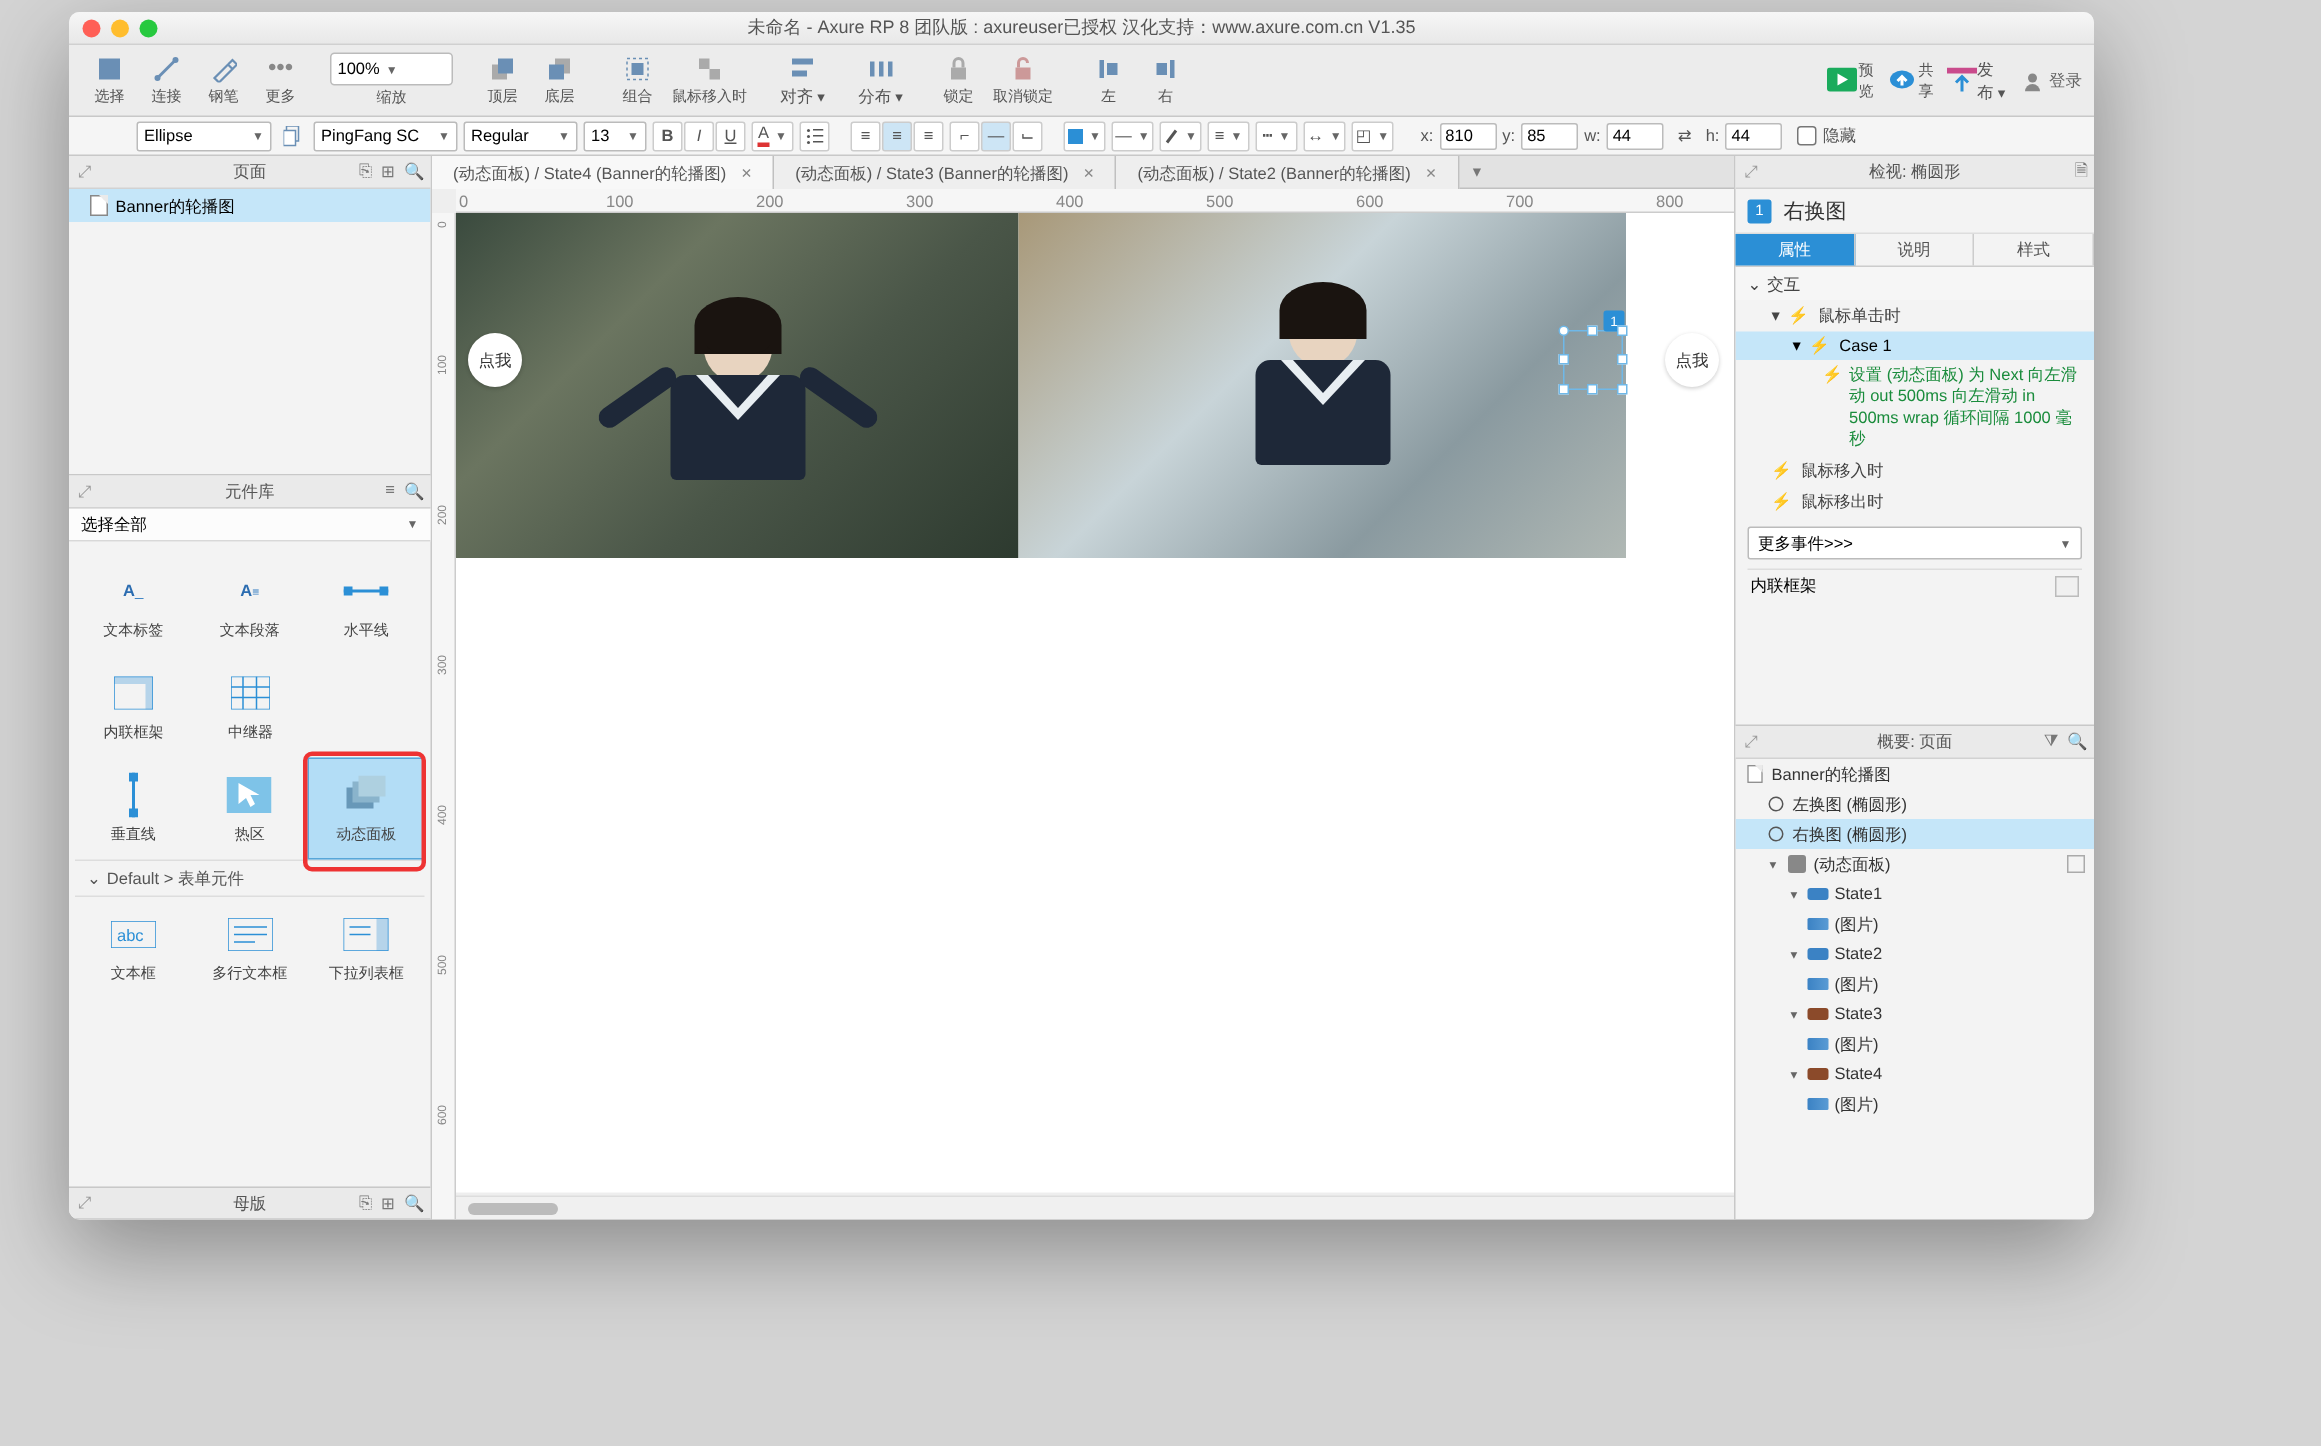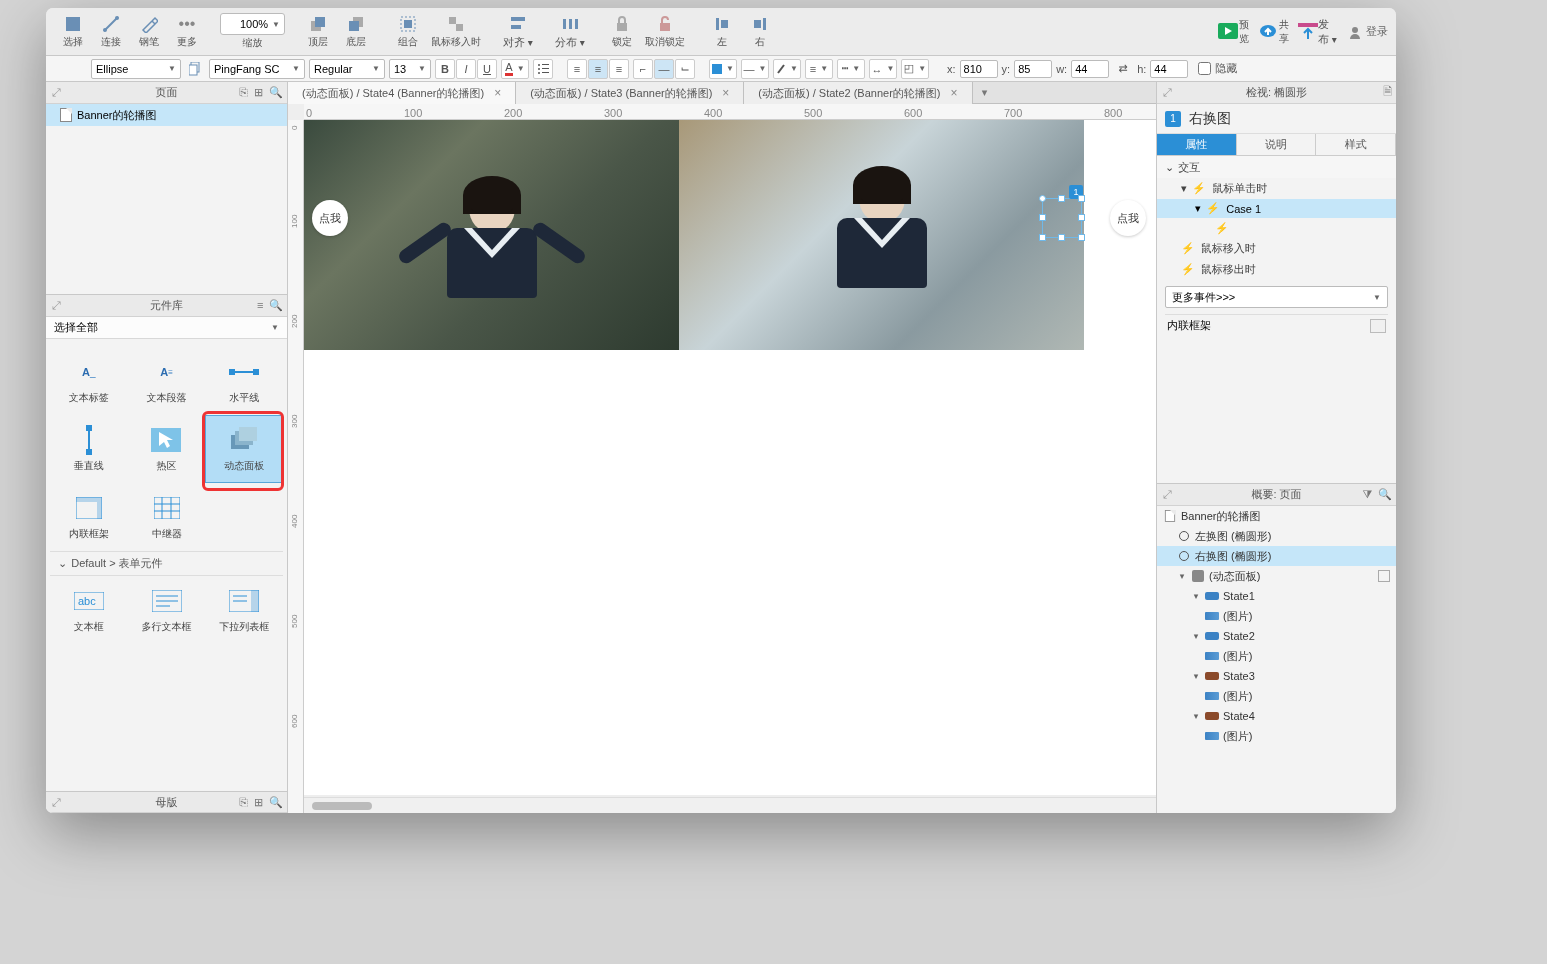--- a/index.html
+++ b/index.html
@@ -12,21 +12,21 @@
 .tl { width: 12px; height: 12px; border-radius: 50%; }
 .tl.r { background:#ff5f56; } .tl.y{background:#ffbd2e;} .tl.g{background:#27c93f;}
 .titletext { position:absolute; left:0; right:0; text-align:center; color:#555; font-size:12px; pointer-events:none;}
 
 
 .toolbar { height: 48px; background:#ececec; border-bottom:1px solid #c8c8c8; display:flex; align-items:center; padding:0 8px; }
 .tbtn { display:flex; flex-direction:column; align-items:center; justify-content:center; min-width:38px; height:44px; padding:0 4px; color:#666; cursor:pointer; }
 .tbtn .ico { width:22px; height:20px; display:flex; align-items:center; justify-content:center; font-size:16px; color:#6a8fb5;}
 .tbtn .lbl { font-size:10px; color:#555; margin-top:1px;}
 .tsep { width:14px; }
-.zoom { width:65px; height:22px; background:#fff; border:1px solid #bbb; border-radius:3px; display:flex; align-items:center; padding:0 4px; font-size:11px; justify-content:flex-end;}
+.zoom { width:82px; height:22px; background:#fff; border:1px solid #bbb; border-radius:3px; display:flex; align-items:center; padding:0 4px; font-size:11px; justify-content:flex-start;}
 .spacer { flex:1; }
 .rbtn { display:flex; flex-direction:row; align-items:center; width:40px; color:#666;}
 .rbtn .ico { width:22px;height:20px; display:flex;align-items:center;justify-content:center;}
 .rbtn .lbl{font-size:10px;color:#555;}
 .login { display:flex; align-items:center; gap:4px; color:#666; margin-left:10px; font-size:12px;}
 
 
 .fmtbar { height:26px; background:#f5f5f5; border-bottom:1px solid #c8c8c8; display:flex; align-items:center; padding:0 4px; gap:4px;}
 .combo { height:20px; background:#fff; border:1px solid #bbb; border-radius:2px; display:flex; align-items:center; padding:0 4px; font-size:11px; justify-content:space-between;}
 .caret{ font-size:8px; color:#666; margin-left:4px;}
@@ -134,20 +134,28 @@
 .placeico{position:absolute;right:6px;width:12px;height:12px;border:1px solid #aaa;}
 
 
 svg{display:block;}
 </style>
 </head>
 <body>
 
 <div class="window">
 
+  <div class="titlebar">
+    <div class="traffic">
+      <div class="tl r"></div>
+      <div class="tl y"></div>
+      <div class="tl g"></div>
+    </div>
+    <div class="titletext">未命名 - Axure RP 8 团队版 : axureuser已授权 汉化支持：www.axure.com.cn V1.35</div>
+  </div>
 
   <div class="toolbar">
     <div class="tbtn">
         <div class="ico">
           <svg width="18" height="18">
             <rect x="2" y="2" width="14" height="14" fill="#6a8fb5"></rect>
           </svg>
         </div>
         <div class="lbl">选择</div>
       </div>
@@ -457,20 +465,44 @@
                 <div class="thumb">
                   <svg width="30" height="8">
                     <line x1="0" y1="4" x2="30" y2="4" stroke="#2b8fd6" stroke-width="2"></line>
                     <rect x="0" y="1" width="6" height="6" fill="#2b8fd6"></rect>
                     <rect x="24" y="1" width="6" height="6" fill="#2b8fd6"></rect>
                   </svg>
                 </div>
                 <div class="name">水平线</div>
               </div>
           </div>
+          <div class="librow">
+            <div class="libitem">
+                <div class="thumb">
+                  <svg width="26" height="22">
+                    <rect width="26" height="22" fill="none" stroke="#2b8fd6"></rect>
+                    <rect x="0" y="0" width="26" height="5" fill="#2b8fd6" opacity=".3"></rect>
+                    <rect x="21" y="5" width="5" height="17" fill="#2b8fd6" opacity=".3"></rect>
+                  </svg>
+                </div>
+                <div class="name">内联框架</div>
+              </div>
+            <div class="libitem">
+                <div class="thumb">
+                  <svg width="26" height="22">
+                    <rect width="26" height="22" fill="none" stroke="#2b8fd6"></rect>
+                    <line x1="0" y1="7" x2="26" y2="7" stroke="#2b8fd6"></line>
+                    <line x1="0" y1="14" x2="26" y2="14" stroke="#2b8fd6"></line>
+                    <line x1="8" y1="0" x2="8" y2="22" stroke="#2b8fd6"></line>
+                    <line x1="17" y1="0" x2="17" y2="22" stroke="#2b8fd6"></line>
+                  </svg>
+                </div>
+                <div class="name">中继器</div>
+              </div>
+          </div>
           <div class="librow" style="position:relative;">
             <div class="libitem">
                 <div class="thumb">
                   <svg width="8" height="30">
                     <line x1="4" y1="0" x2="4" y2="30" stroke="#2b8fd6" stroke-width="2"></line>
                     <rect x="1" y="0" width="6" height="6" fill="#2b8fd6"></rect>
                     <rect x="1" y="24" width="6" height="6" fill="#2b8fd6"></rect>
                   </svg>
                 </div>
                 <div class="name">垂直线</div>
@@ -488,44 +520,20 @@
               <div class="thumb">
                   <svg width="30" height="26">
                     <rect x="2" y="8" width="18" height="14" fill="#6898b8"></rect>
                     <rect x="6" y="4" width="18" height="14" fill="#8ab4cc"></rect>
                     <rect x="10" y="0" width="18" height="14" fill="#aed0e0"></rect>
                   </svg>
                 </div>
               <div class="name">动态面板</div>
             </div>
             <div class="redbox" style="left:152px;top:-4px;width:82px;height:80px;"></div>
-          </div>
-          <div class="librow">
-            <div class="libitem">
-                <div class="thumb">
-                  <svg width="26" height="22">
-                    <rect width="26" height="22" fill="none" stroke="#2b8fd6"></rect>
-                    <rect x="0" y="0" width="26" height="5" fill="#2b8fd6" opacity=".3"></rect>
-                    <rect x="21" y="5" width="5" height="17" fill="#2b8fd6" opacity=".3"></rect>
-                  </svg>
-                </div>
-                <div class="name">内联框架</div>
-              </div>
-            <div class="libitem">
-                <div class="thumb">
-                  <svg width="26" height="22">
-                    <rect width="26" height="22" fill="none" stroke="#2b8fd6"></rect>
-                    <line x1="0" y1="7" x2="26" y2="7" stroke="#2b8fd6"></line>
-                    <line x1="0" y1="14" x2="26" y2="14" stroke="#2b8fd6"></line>
-                    <line x1="8" y1="0" x2="8" y2="22" stroke="#2b8fd6"></line>
-                    <line x1="17" y1="0" x2="17" y2="22" stroke="#2b8fd6"></line>
-                  </svg>
-                </div>
-                <div class="name">中继器</div>
-              </div>
           </div>
           <div class="libcat">
               <span>⌄</span>
               <span>Default &gt; 表单元件</span>
             </div>
           <div class="librow">
             <div class="libitem">
                 <div class="thumb">
                   <svg width="30" height="18">
                     <rect width="30" height="18" fill="none" stroke="#2b8fd6"></rect>
@@ -682,20 +690,21 @@
             <span class="bolt">⚡</span>
             <span>鼠标单击时</span>
           </div>
         <div class="caserow">
             <span class="tw">▾</span>
             <span class="bolt">⚡</span>
             <span>Case 1</span>
           </div>
         <div class="actionrow">
             <span class="bolt">⚡</span>
+            <span>设置 (动态面板) 为 Next 向左滑动 out 500ms 向左滑动 in 500ms wrap 循环间隔 1000 毫秒</span>
           </div>
         <div class="eventrow">
             <span class="bolt">⚡</span>
             <span>鼠标移入时</span>
           </div>
         <div class="eventrow">
             <span class="bolt">⚡</span>
             <span>鼠标移出时</span>
           </div>
         <div class="moreevents">

